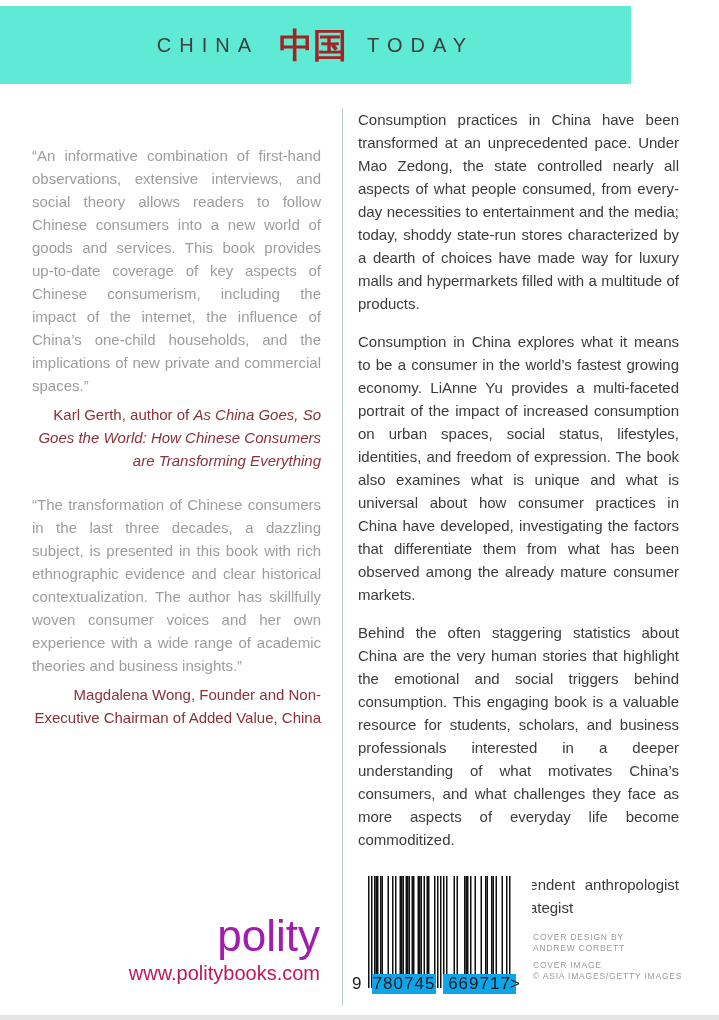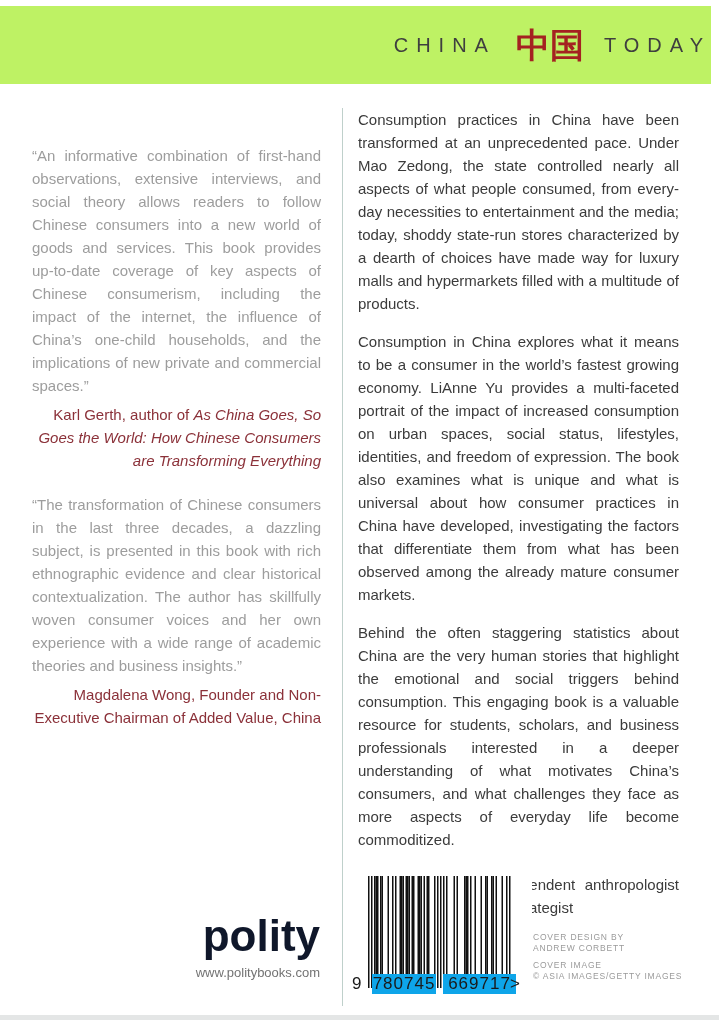--- a/index.html
+++ b/index.html
@@ -2,22 +2,22 @@
 <html><head>
 <meta charset="utf-8">
 <style>
   html,body{margin:0;padding:0;background:#ffffff;}
   .page{
     position:relative;width:719px;height:1020px;background:#ffffff;
     font-family:"Liberation Sans", sans-serif;overflow:hidden;
   }
   
   .header{
-    position:absolute;left:0;top:6px;width:711px;height:78px;background:#bef264;
-    display:flex;align-items:center;justify-content:flex-end;gap:20px;
+    position:absolute;left:0;top:6px;width:631px;height:78px;background:#5eead4;
+    display:flex;align-items:center;justify-content:center;gap:20px;
   }
   .series-latin{
     font-size:20px;letter-spacing:8px;color:#3f3f3f;font-weight:500;
   }
   .series-cjk{
     font-size:34px;color:#a42221;font-weight:bold;line-height:1;
   }
   
   .divider{
     position:absolute;left:342px;top:108px;width:1px;height:898px;background:#bfd0cb;
@@ -40,24 +40,24 @@
   .body-para .italic{}
   .bio{
     color:#3b3b3b;font-size:15px;line-height:23px;text-align:justify;margin-top:22px;
   }
   .bio .name{color:#a92328;font-weight:bold;}
   
   .publisher{
     position:absolute;left:32px;top:912px;width:288px;text-align:right;
   }
   .polity-logo{
-    color:#0f172a;font-size:44px;line-height:48px;font-weight:700;letter-spacing:0px;
+    color:#a21caf;font-size:44px;line-height:48px;font-weight:400;letter-spacing:0px;
   }
   .website{
-    color:#737373;font-size:13px;line-height:20px;margin-top:3px;
+    color:#be185d;font-size:20px;line-height:20px;margin-top:3px;
   }
   
   .barcode-wrap{
     position:absolute;left:352px;top:876px;width:180px;height:120px;background:#ffffff;
   }
   .barcode-svg{position:absolute;left:16px;top:0;}
   .bc-digit{
     position:absolute;bottom:2px;height:20px;background:#0ea5e9;
     color:#1a1a1a;font-size:17px;line-height:20px;text-align:center;letter-spacing:1px;
   }

